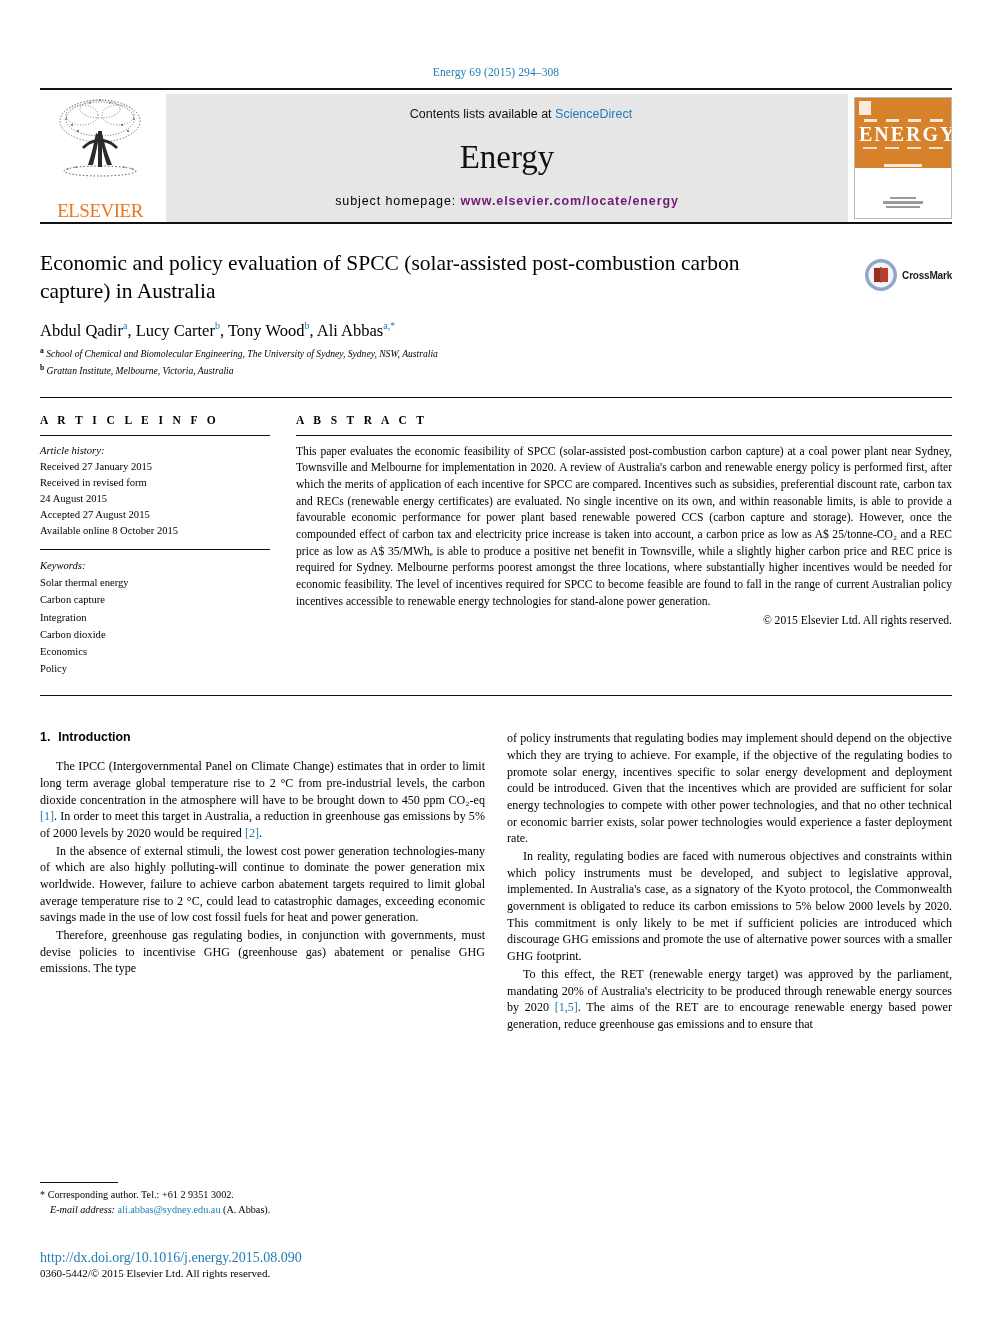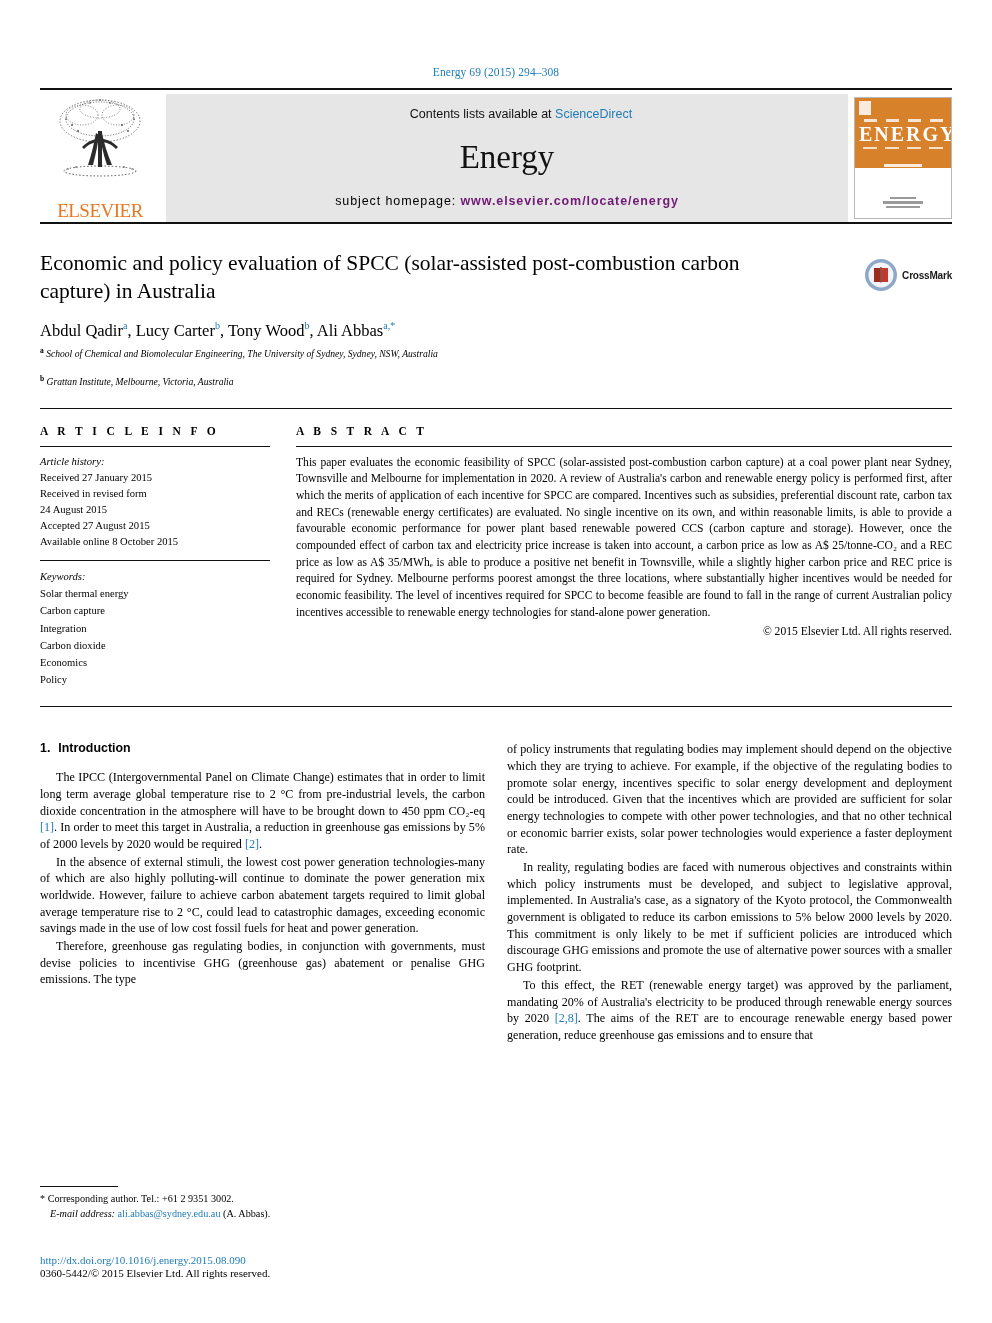--- a/index.html
+++ b/index.html
@@ -224,21 +224,21 @@
   }
   .cite { color: #1f7bb6; }
 
   
   .footnote-wrap { position: absolute; left: 40px; bottom: 44px; width: 445px; }
   .fn-rule { border-top: 1px solid #111; width: 78px; margin-bottom: 5px; }
   .fn-line { font-size: 10.2px; line-height: 1.45; }
   .fn-line .em { font-style: italic; }
   .fn-link { color: #1f7bb6; }
   .doi-block { margin-top: 14px; }
-  .doi-link { color: #1f7bb6; font-size: 11px; display:block;margin-top:32px; }
+  .doi-link { color: #1f7bb6; font-size: 14px; display:block;margin-top:32px; }
   .issn { font-size: 11px; margin-top: 1px; }
 </style>
 </head>
 <body>
 
 <div class="page">
 
   <div class="journal-ref">Energy 69 (2015) 294–308</div>
 
   <div class="rule-thick"></div>
@@ -337,21 +337,21 @@
       <span>Abdul Qadir</span><sup>a</sup>,
       <span>Lucy Carter</span><sup>b</sup>,
       <span>Tony Wood</span><sup>b</sup>,
       <span>Ali Abbas</span><sup>a,*</sup>
     </div>
 
     <div class="affil">
       <sup>a</sup>
       <span>School of Chemical and Biomolecular Engineering, The University of Sydney, Sydney, NSW, Australia</span>
     </div>
-    <div class="affil" style="margin-top:13px;">
+    <div class="affil" style="margin-top:2px;">
       <sup>b</sup>
       <span>Grattan Institute, Melbourne, Victoria, Australia</span>
     </div>
   </div>
 
   <div class="rule-med"></div>
 
   <div class="info-abstract">
 
     <div class="col-info">
@@ -394,21 +394,21 @@
         <span class="num">1.</span><span>Introduction</span>
       </div>
       <p class="para">The IPCC (Intergovernmental Panel on Climate Change) estimates that in order to limit long term average global temperature rise to 2 °C from pre-industrial levels, the carbon dioxide concentration in the atmosphere will have to be brought down to 450 ppm CO₂-eq <span class="cite">[1]</span>. In order to meet this target in Australia, a reduction in greenhouse gas emissions by 5% of 2000 levels by 2020 would be required <span class="cite">[2]</span>.</p>
       <p class="para">In the absence of external stimuli, the lowest cost power generation technologies-many of which are also highly polluting-will continue to dominate the power generation mix worldwide. However, failure to achieve carbon abatement targets required to limit global average temperature rise to 2 °C, could lead to catastrophic damages, exceeding economic savings made in the use of low cost fossil fuels for heat and power generation.</p>
       <p class="para">Therefore, greenhouse gas regulating bodies, in conjunction with governments, must devise policies to incentivise GHG (greenhouse gas) abatement or penalise GHG emissions. The type</p>
     </div>
 
     <div class="bcol">
       <p class="para" style="text-indent:0;">of policy instruments that regulating bodies may implement should depend on the objective which they are trying to achieve. For example, if the objective of the regulating bodies to promote solar energy, incentives specific to solar energy development and deployment could be introduced. Given that the incentives which are provided are sufficient for solar energy technologies to compete with other power technologies, and that no other technical or economic barrier exists, solar power technologies would experience a faster deployment rate.</p>
       <p class="para">In reality, regulating bodies are faced with numerous objectives and constraints within which policy instruments must be developed, and subject to legislative approval, implemented. In Australia's case, as a signatory of the Kyoto protocol, the Commonwealth government is obligated to reduce its carbon emissions to 5% below 2000 levels by 2020. This commitment is only likely to be met if sufficient policies are introduced which discourage GHG emissions and promote the use of alternative power sources with a smaller GHG footprint.</p>
-      <p class="para">To this effect, the RET (renewable energy target) was approved by the parliament, mandating 20% of Australia's electricity to be produced through renewable energy sources by 2020 <span class="cite">[2,8]</span>. The aims of the RET are to encourage renewable energy based power generation, reduce greenhouse gas emissions and to ensure that</p>
+      <p class="para">To this effect, the RET (renewable energy target) was approved by the parliament, mandating 20% of Australia's electricity to be produced through renewable energy sources by 2020 <span class="cite">[1,5]</span>. The aims of the RET are to encourage renewable energy based power generation, reduce greenhouse gas emissions and to ensure that</p>
     </div>
   </div>
 
   <div class="footnote-wrap">
     <div class="fn-rule"></div>
     <div class="fn-line">* Corresponding author. Tel.: +61 2 9351 3002.</div>
     <div class="fn-line" style="padding-left:10px;">
       <span class="em">E-mail address: </span><span class="fn-link">ali.abbas@sydney.edu.au</span><span> (A. Abbas).</span>
     </div>
     <div class="doi-block">

